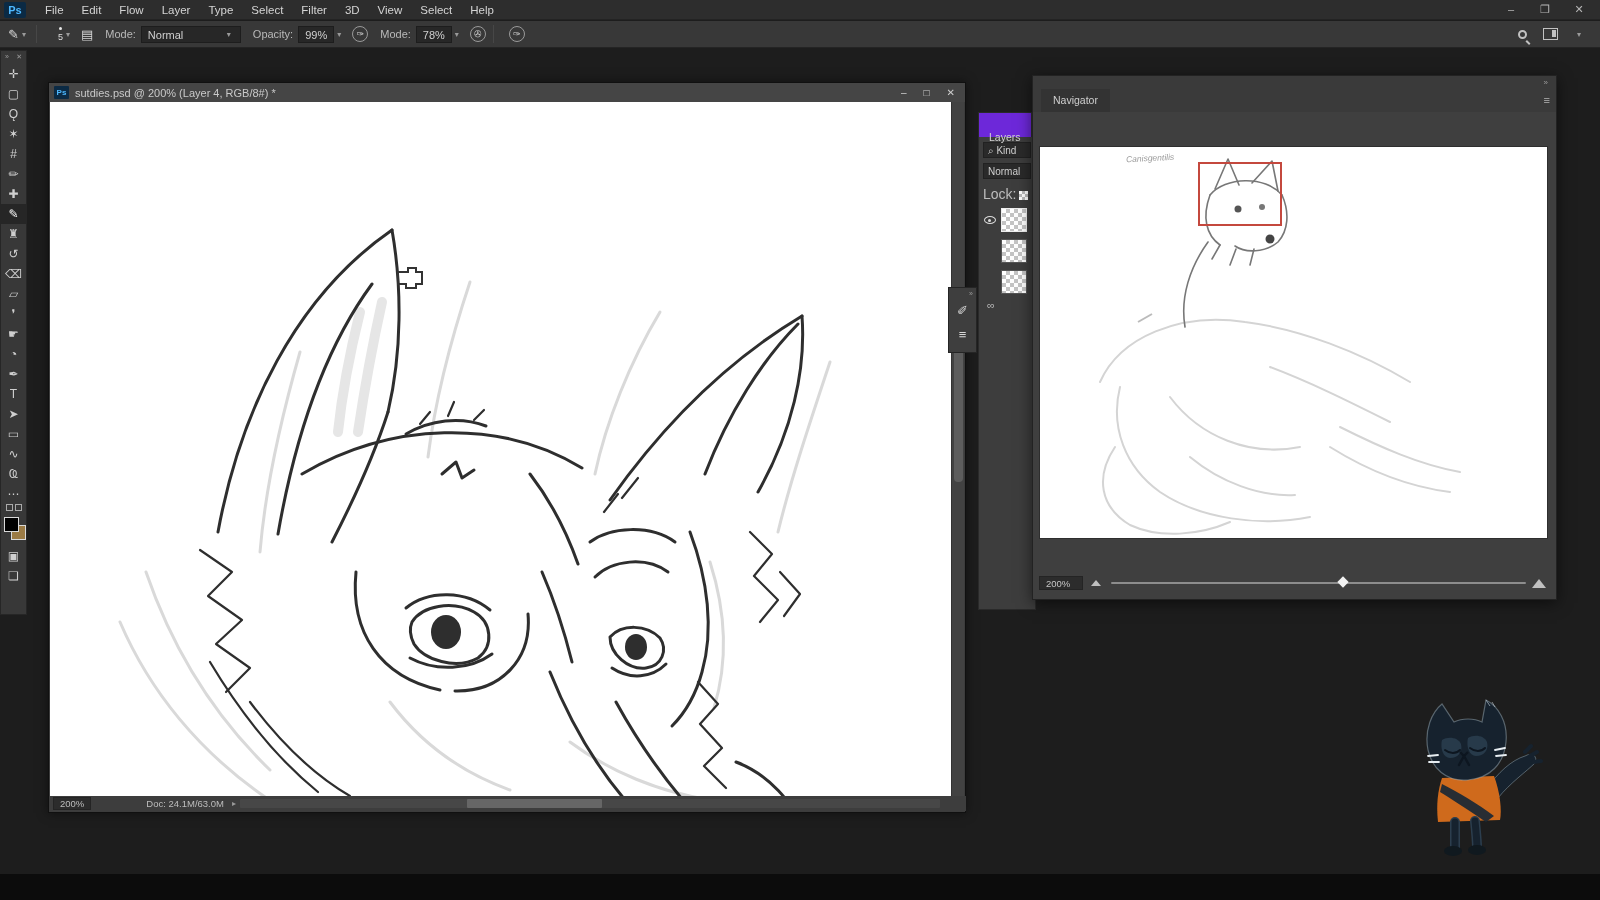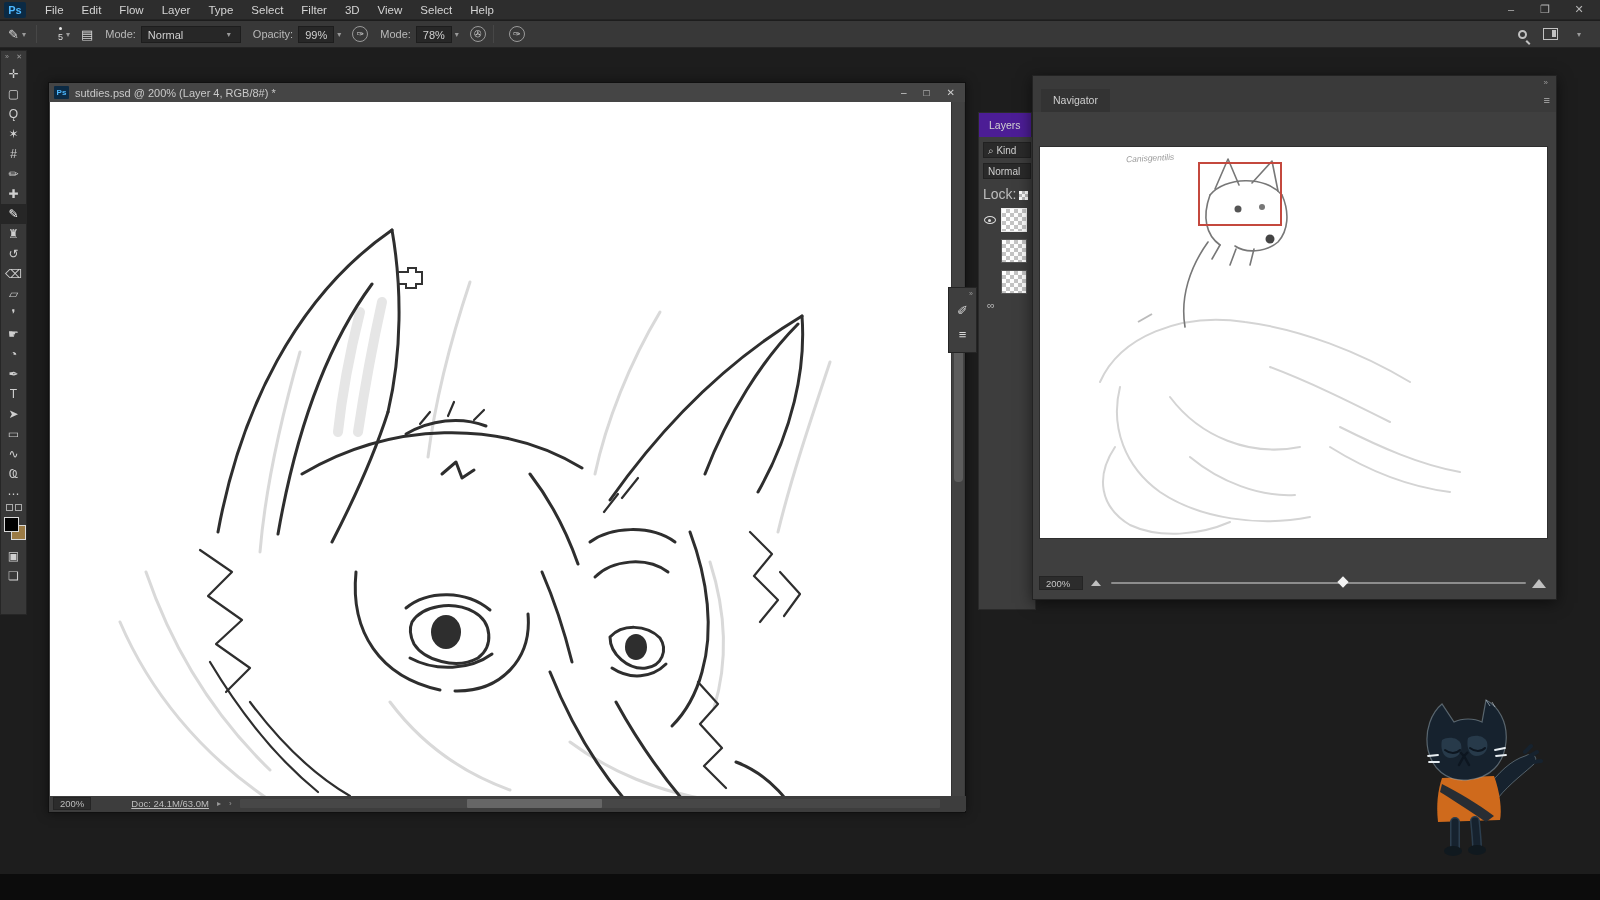--- a/index.html
+++ b/index.html
@@ -78,41 +78,41 @@
             background:#ffffff; overflow:hidden; }
   #v-scroll { position:absolute; right:1px; top:19px; width:13px; height:697px;
               background:#424242; border-left:1px solid #333; }
   #v-scroll .thumb { position:absolute; left:2px; top:200px; width:9px; height:180px;
               background:#5d5d5d; border-radius:4px; }
   #doc-status { position:absolute; left:1px; bottom:1px; width:916px; height:15px;
                 background:#3d3d3d; display:flex; align-items:center;
                 color:#bdbdbd; font-size:9.5px; }
   #doc-zoom-box { background:#2c2c2c; border:1px solid #242424; padding:0 6px;
                   margin-left:3px; height:13px; line-height:12px; }
-  #doc-size { margin-left:40px;text-decoration:underline; }
+  #doc-size { margin-left:55px; }
   #h-scroll { position:absolute; left:190px; top:3px; width:700px; height:9px;
               background:#474747; border-radius:1px; }
   #h-scroll .thumb { position:absolute; left:227px; width:135px; height:9px;
               background:#666; border-radius:1px; }
   .scroll-arrow { color:#9a9a9a; font-size:8px; margin-left:8px; }
 
   
   #mini-dock { position:absolute; left:948px; top:287px; width:29px; height:66px;
                background:#3e3e3e; border:1px solid #252525; }
   #mini-dock .hdr { height:11px; color:#999; font-size:7px; text-align:right;
                     padding-right:3px; line-height:11px; }
   #mini-dock .pico { height:24px; color:#d8d8d8; font-size:13px; text-align:center;
                      line-height:24px; }
 
   
   #layers-dock { position:absolute; left:978px; top:112px; width:58px; height:498px;
                  background:#3d3d3d; border:1px solid #2a2a2a; }
   #layers-tabstrip { height:24px; background:#2e2e2e; }
-  #layers-tab { display:inline-block; height:24px; background:#4c1d95; color:#d2d2d2;
-                font-size:10.5px; line-height:24px; padding:0 10px; }
+  #layers-tab { display:inline-block; height:24px; background:#6d28d9; color:#d2d2d2;
+                font-size:10.5px; line-height:24px; padding:12px 10px; }
   .lp-row { margin:5px 4px 0 4px; background:#2a2a2a; border:1px solid #212121;
             color:#cfcfcf; font-size:10px; height:16px; line-height:15px;
             padding:0 4px; white-space:nowrap; overflow:hidden; }
   .lp-label { margin:7px 4px 0 4px; color:#bdbdbd; font-size:14px; white-space:nowrap; }
   .chk { display:inline-block; width:9px; height:9px; vertical-align:-1px; margin-left:3px;
          background-image:
            linear-gradient(45deg,#bbb 25%,transparent 25%,transparent 75%,#bbb 75%),
            linear-gradient(45deg,#bbb 25%,#fff 25%,#fff 75%,#bbb 75%);
          background-size:6px 6px; background-position:0 0,3px 3px; }
   .layer-row { display:flex; align-items:center; margin-top:5px; height:26px; }

